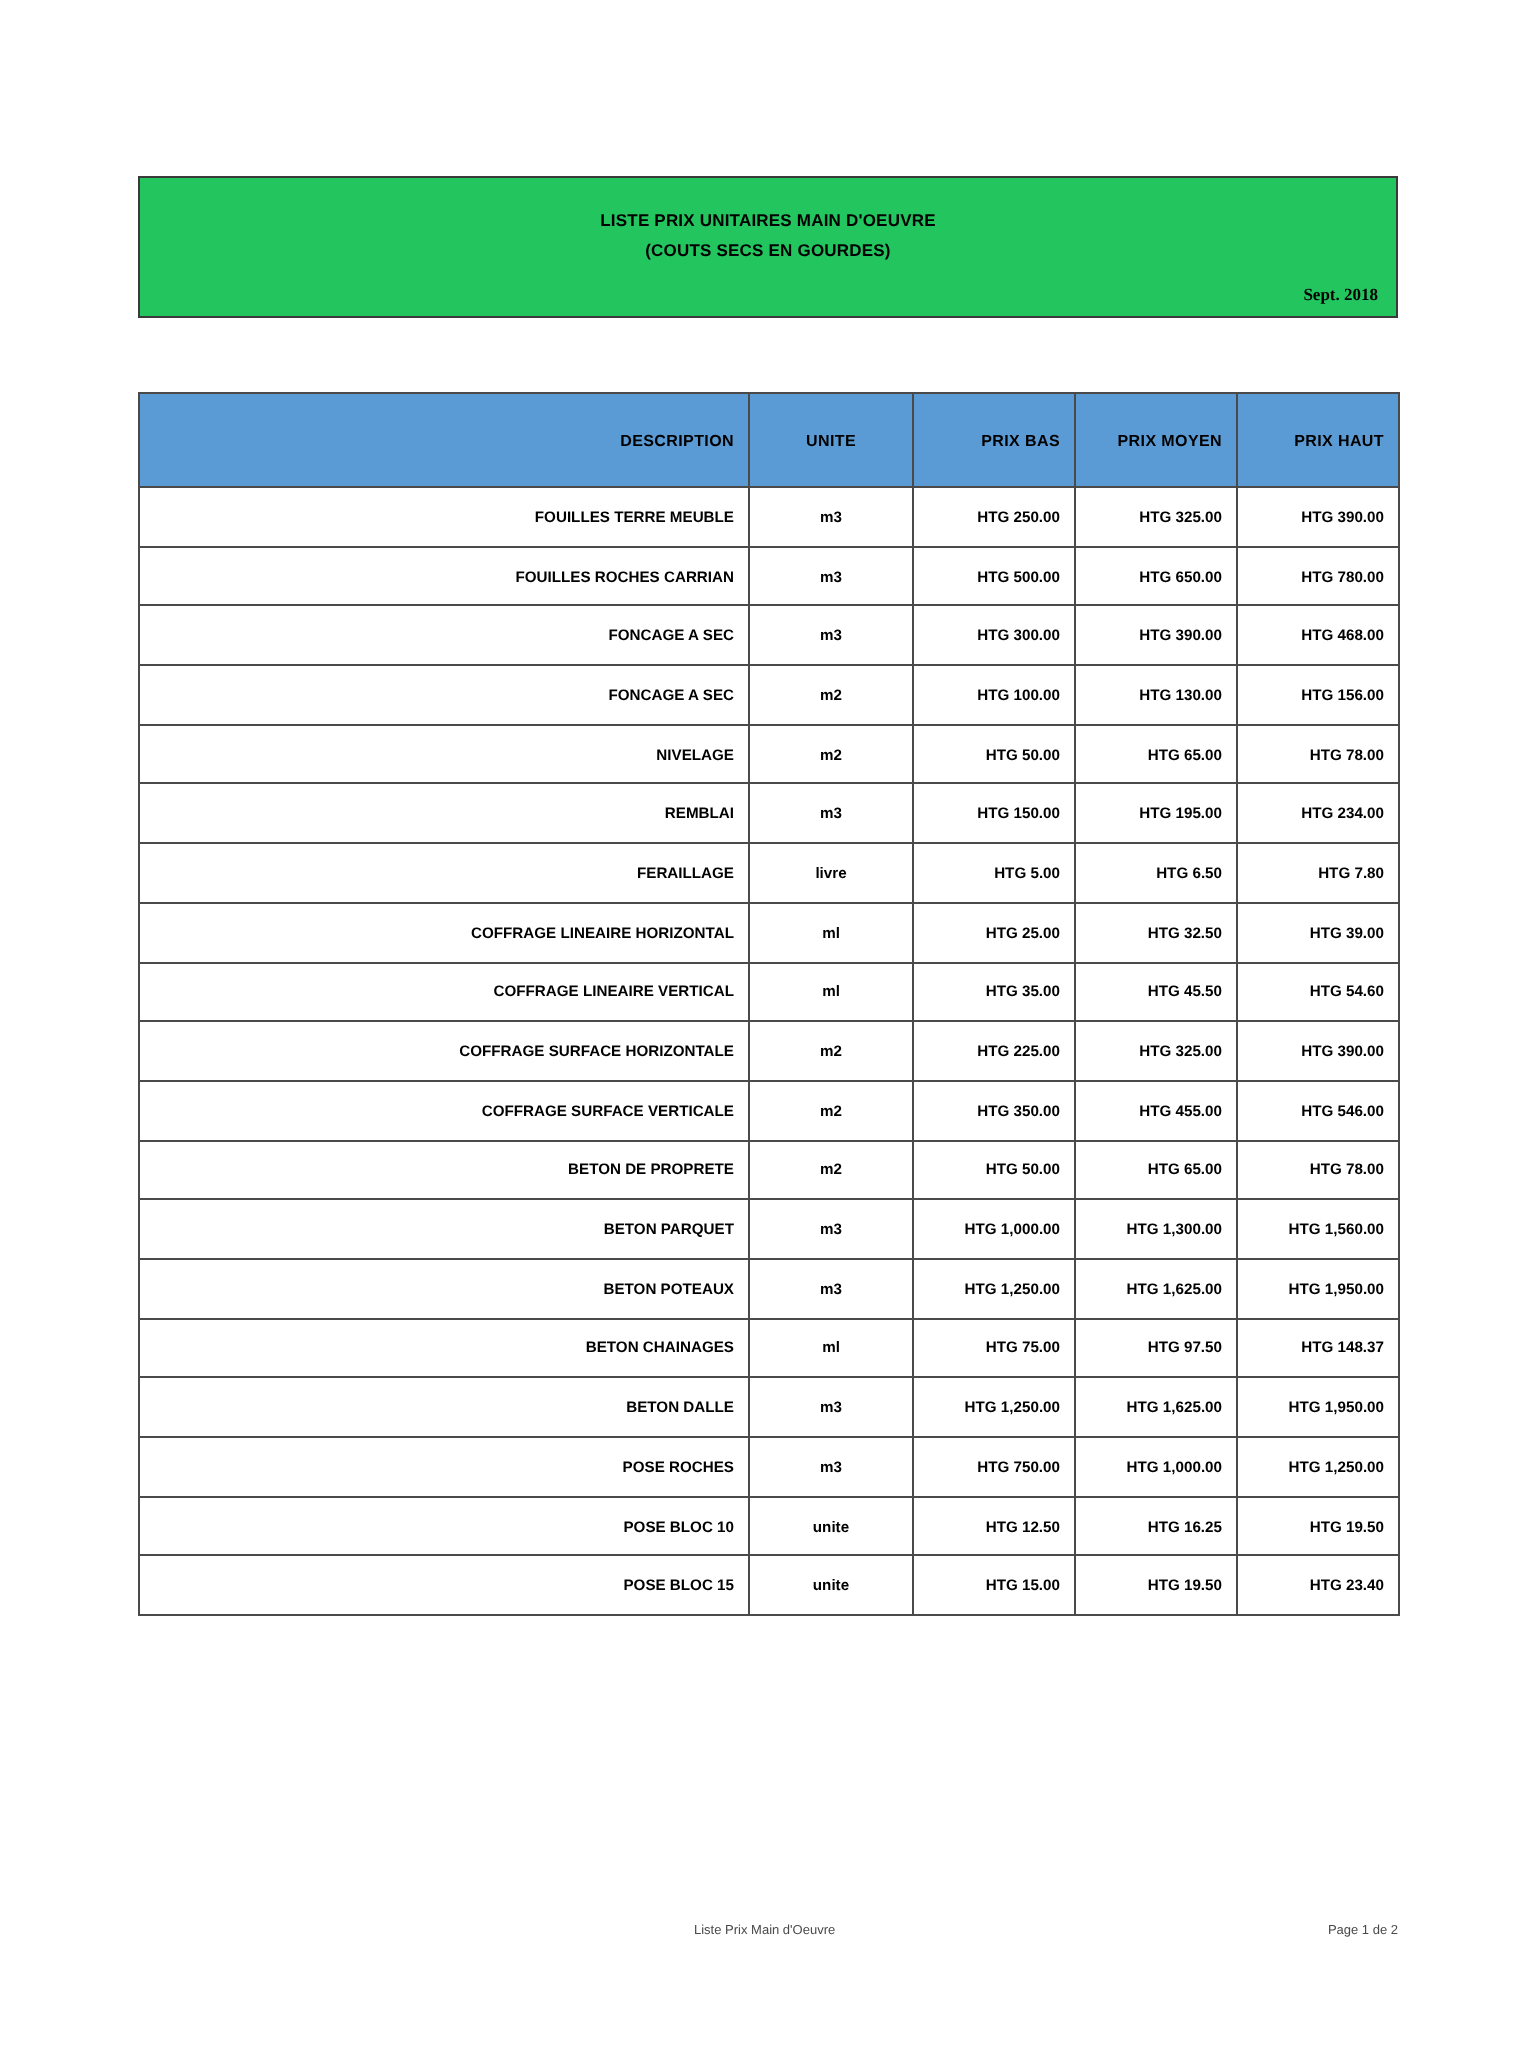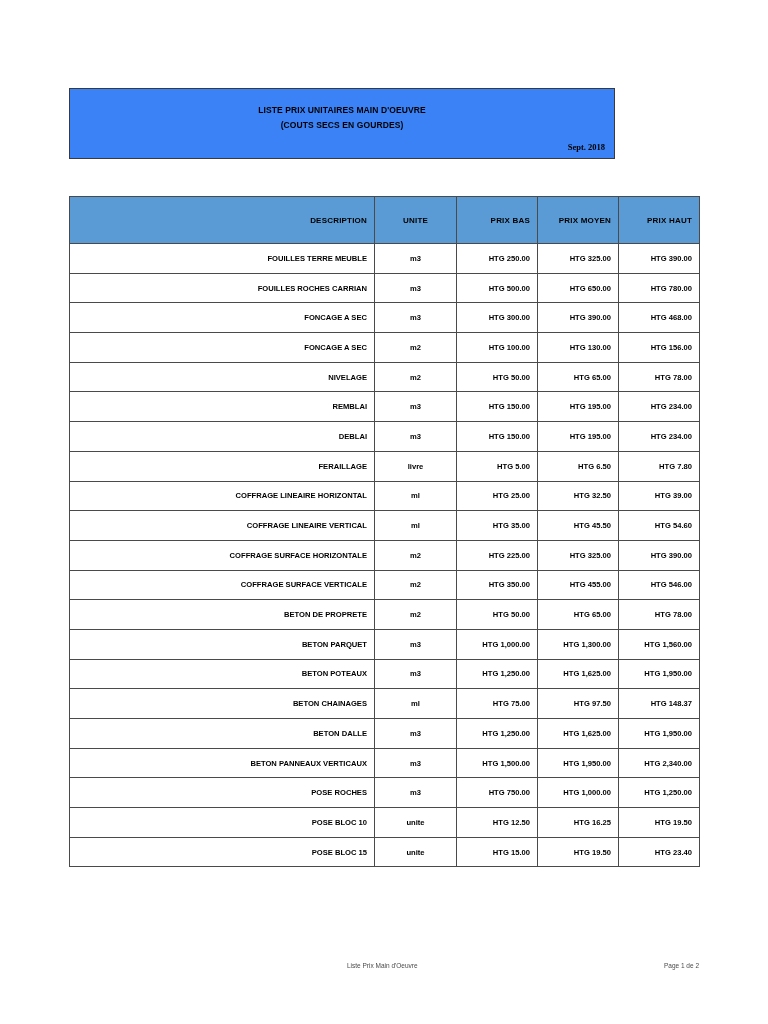--- a/index.html
+++ b/index.html
@@ -23,25 +23,25 @@
     width: 768px;
     height: 1024px;
     background: #ffffff;
   }
 
   
   .title-box {
     position: absolute;
     left: 69px;
     top: 88px;
-    width: 546px;
+    width: 630px;
     height: 71px;
     border: 1px solid #3a3a3a;
     box-sizing: border-box;
-    background: #3b82f6;
+    background: #22c55e;
   }
   .title-lines {
     position: absolute;
     left: 0;
     top: 15px;
     width: 100%;
     text-align: center;
   }
   .title-line1 {
     font-size: 8.5px;
@@ -182,27 +182,20 @@
           <td class="col-price">HTG 78.00</td>
         </tr>
         <tr>
           <td class="col-desc">REMBLAI</td>
           <td class="col-unite">m3</td>
           <td class="col-price">HTG 150.00</td>
           <td class="col-price">HTG 195.00</td>
           <td class="col-price">HTG 234.00</td>
         </tr>
         <tr>
-          <td class="col-desc">DEBLAI</td>
-          <td class="col-unite">m3</td>
-          <td class="col-price">HTG 150.00</td>
-          <td class="col-price">HTG 195.00</td>
-          <td class="col-price">HTG 234.00</td>
-        </tr>
-        <tr>
           <td class="col-desc">FERAILLAGE</td>
           <td class="col-unite">livre</td>
           <td class="col-price">HTG 5.00</td>
           <td class="col-price">HTG 6.50</td>
           <td class="col-price">HTG 7.80</td>
         </tr>
         <tr>
           <td class="col-desc">COFFRAGE LINEAIRE HORIZONTAL</td>
           <td class="col-unite">ml</td>
           <td class="col-price">HTG 25.00</td>
@@ -259,27 +252,20 @@
           <td class="col-price">HTG 148.37</td>
         </tr>
         <tr>
           <td class="col-desc">BETON DALLE</td>
           <td class="col-unite">m3</td>
           <td class="col-price">HTG 1,250.00</td>
           <td class="col-price">HTG 1,625.00</td>
           <td class="col-price">HTG 1,950.00</td>
         </tr>
         <tr>
-          <td class="col-desc">BETON PANNEAUX VERTICAUX</td>
-          <td class="col-unite">m3</td>
-          <td class="col-price">HTG 1,500.00</td>
-          <td class="col-price">HTG 1,950.00</td>
-          <td class="col-price">HTG 2,340.00</td>
-        </tr>
-        <tr>
           <td class="col-desc">POSE ROCHES</td>
           <td class="col-unite">m3</td>
           <td class="col-price">HTG 750.00</td>
           <td class="col-price">HTG 1,000.00</td>
           <td class="col-price">HTG 1,250.00</td>
         </tr>
         <tr>
           <td class="col-desc">POSE BLOC 10</td>
           <td class="col-unite">unite</td>
           <td class="col-price">HTG 12.50</td>

